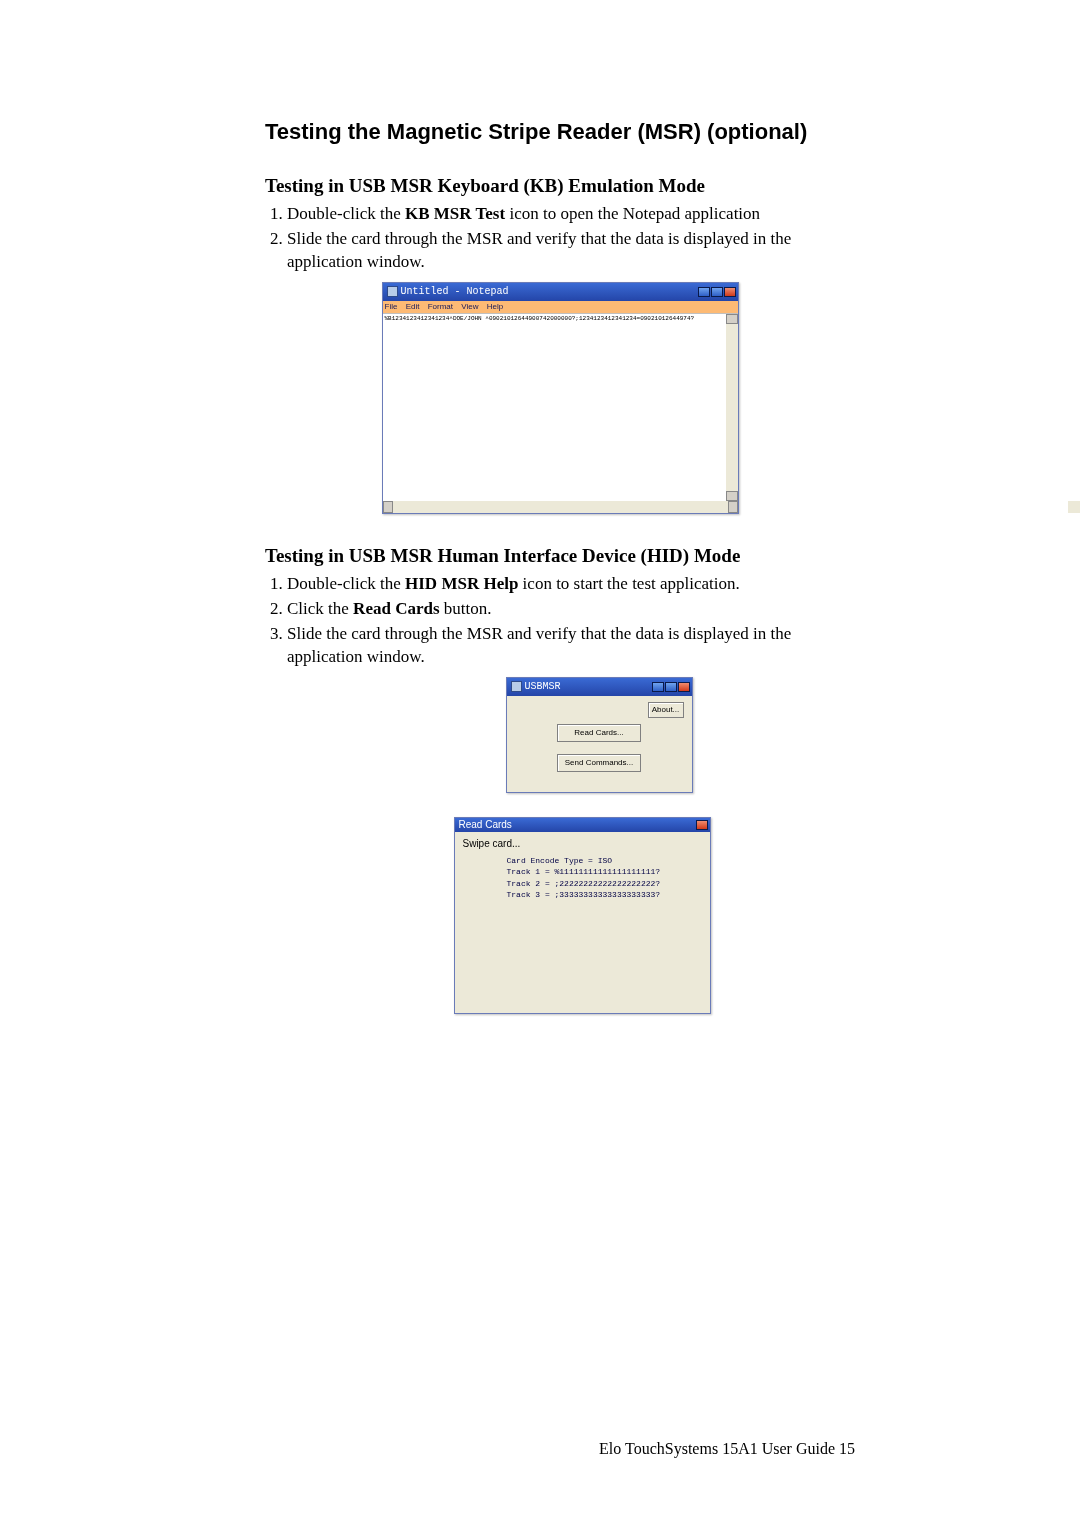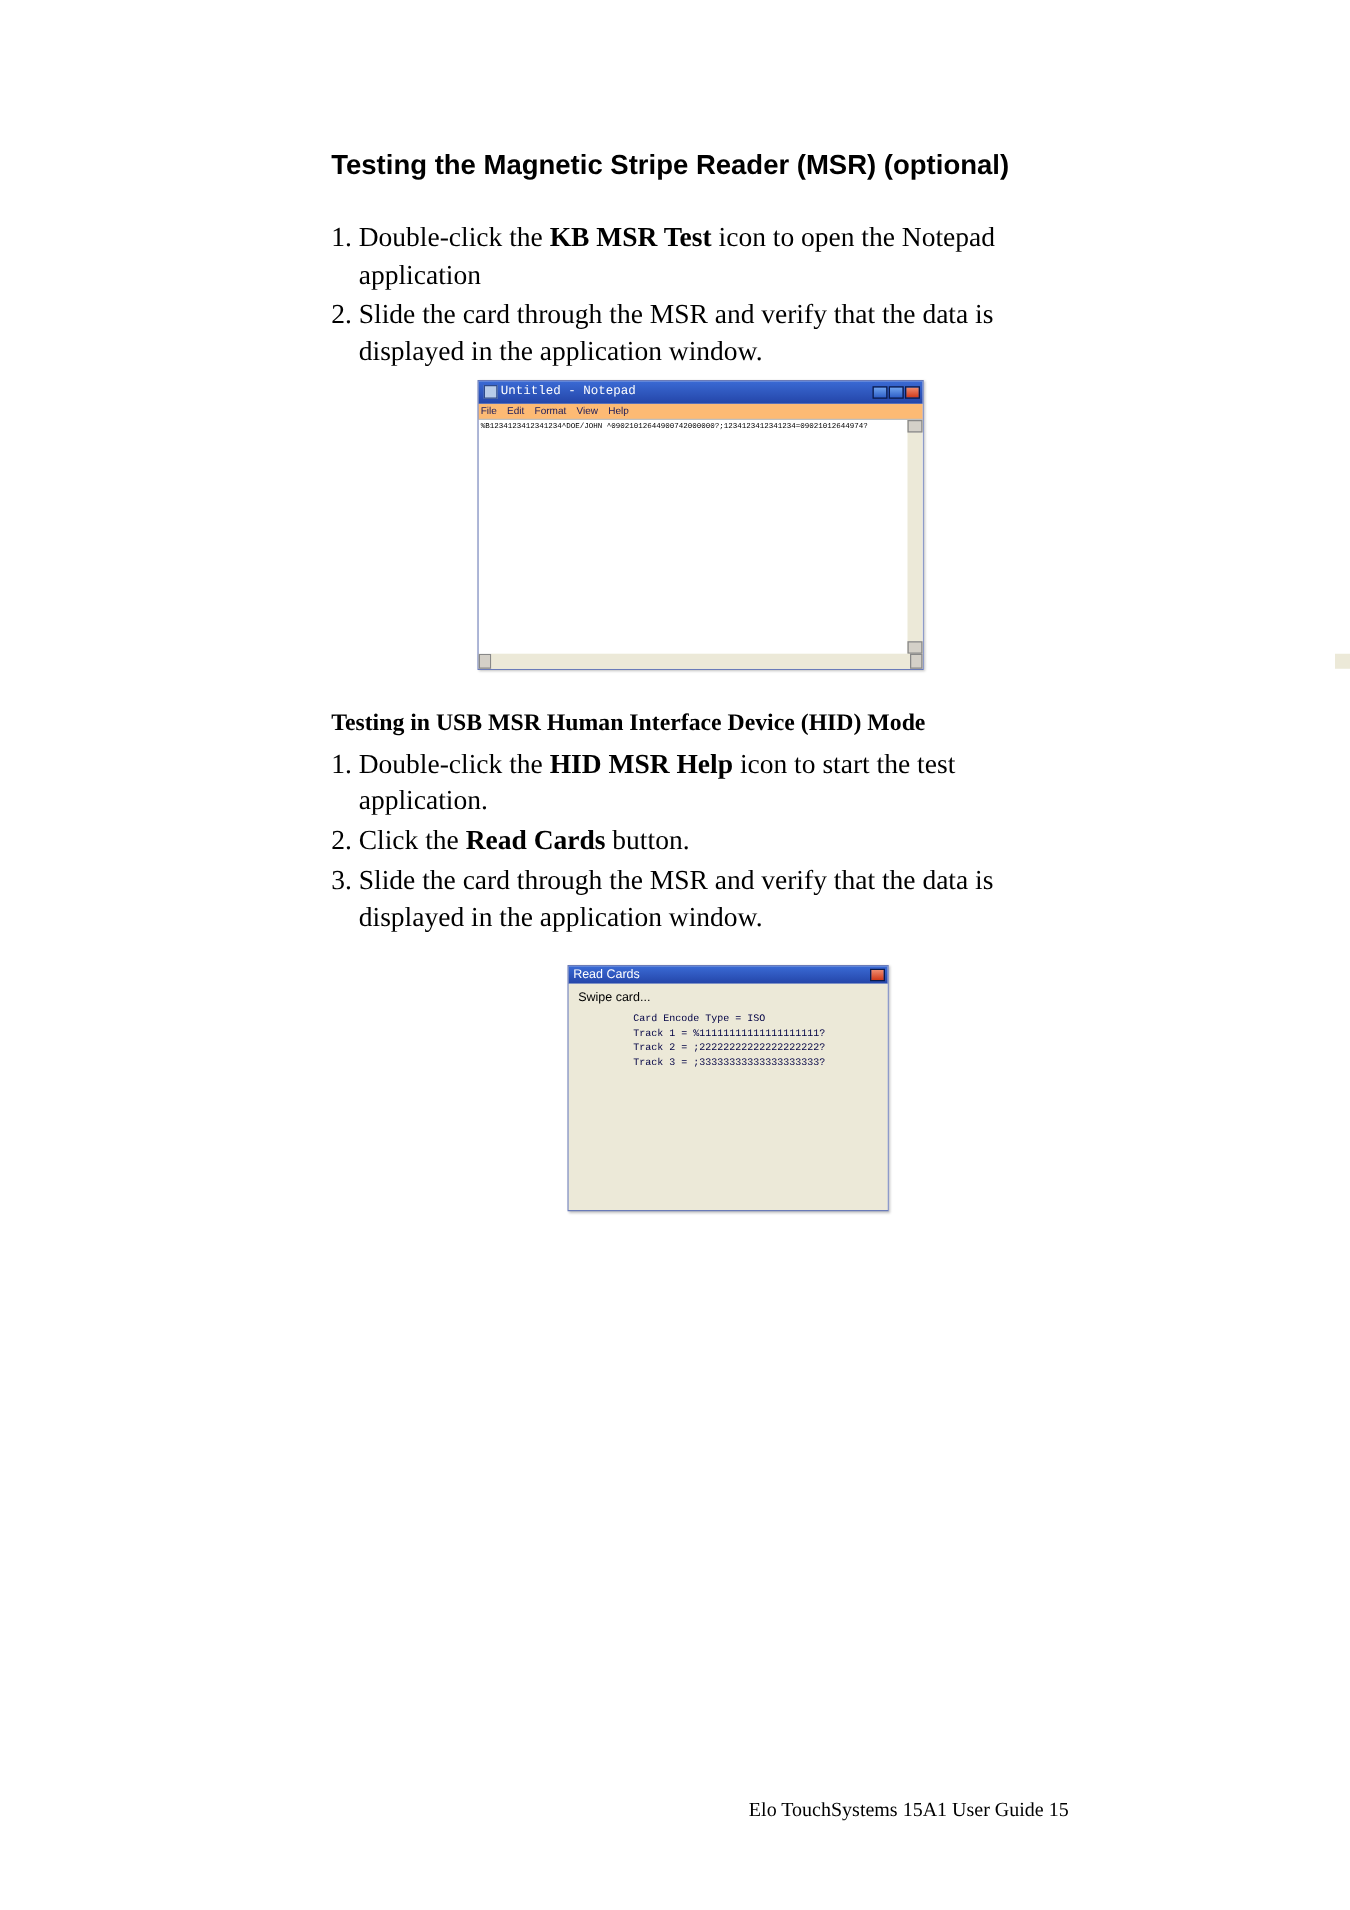--- a/index.html
+++ b/index.html
@@ -30,21 +30,21 @@
   .sub-heading {
     font-family: "Times New Roman", Times, serif;
     font-weight: bold;
     font-size: 19px;
     margin: 28px 0 6px 0;
   }
 
   ol.steps {
     margin: 2px 0 8px 0;
     padding-left: 22px;
-    font-size: 22px;
+    font-size: 17px;
     line-height: 1.35;
   }
 
   ol.steps li {
     margin: 2px 0;
   }
 
   .bold {
     font-weight: bold;
   }
@@ -296,20 +296,21 @@
     font-family: "Times New Roman", Times, serif;
   }
 </style>
 </head>
 <body>
 
 <div class="page">
 
   <div class="main-heading">Testing the Magnetic Stripe Reader (MSR) (optional)</div>
 
+  <div class="sub-heading">Testing in USB MSR Keyboard (KB) Emulation Mode</div>
 
   <ol class="steps">
     <li>
       <span>Double-click the </span><span class="bold">KB MSR Test</span><span> icon to open the Notepad application</span>
     </li>
     <li>Slide the card through the MSR and verify that the data is displayed in the application window.</li>
   </ol>
 
   <div class="fig-center">
     <div class="np-window">
@@ -352,20 +353,40 @@
   <ol class="steps">
     <li>
       <span>Double-click the </span><span class="bold">HID MSR Help</span><span> icon to start the test application.</span>
     </li>
     <li>
       <span>Click the </span><span class="bold">Read Cards</span><span> button.</span>
     </li>
     <li>Slide the card through the MSR and verify that the data is displayed in the application window.</li>
   </ol>
 
+  <div class="fig-center">
+    <div class="usbmsr-window">
+      <div class="titlebar">
+        <span class="title-left">
+          <span class="icon16"></span>
+          <span>USBMSR</span>
+        </span>
+        <span class="win-controls">
+          <span class="btn-min"></span>
+          <span class="btn-max"></span>
+          <span class="btn-close"></span>
+        </span>
+      </div>
+      <div class="usbmsr-client">
+        <div class="about-btn">About...</div>
+        <div class="usbmsr-btn">Read Cards...</div>
+        <div class="usbmsr-btn second">Send Commands...</div>
+      </div>
+    </div>
+  </div>
 
   <div class="fig-center">
     <div class="rc-window">
       <div class="rc-titlebar">
         <span class="title-left">
           <span class="icon16"></span>
           <span>Read Cards</span>
         </span>
         <span class="win-controls">
           <span class="btn-close"></span>

